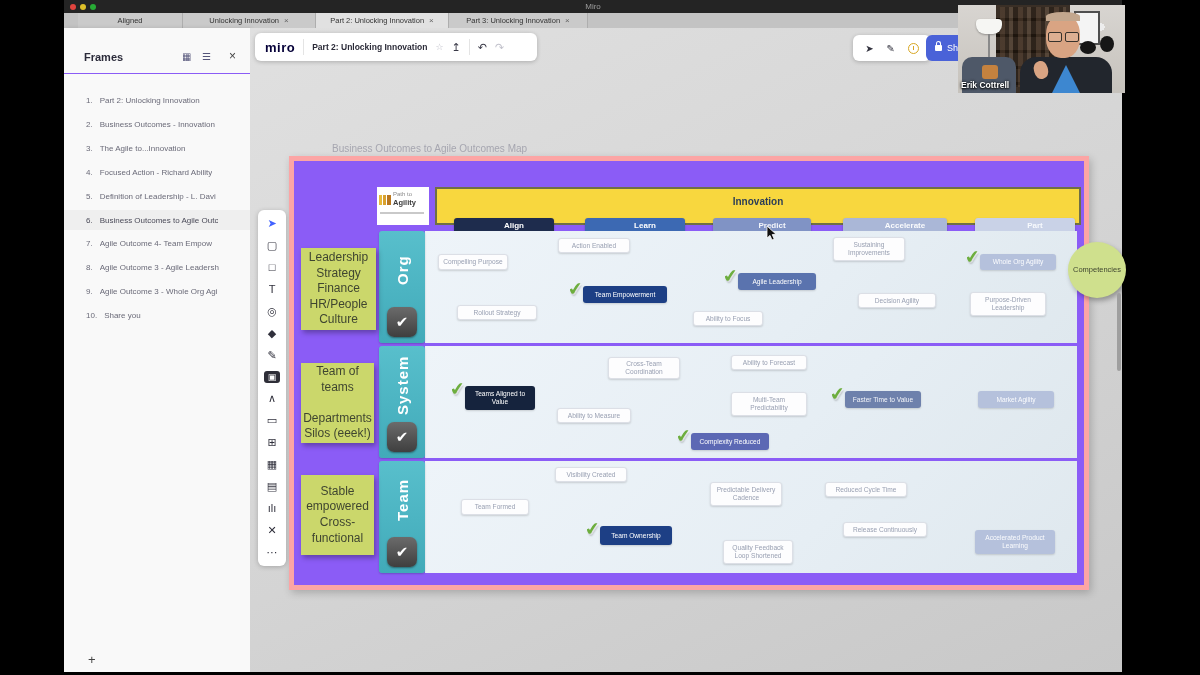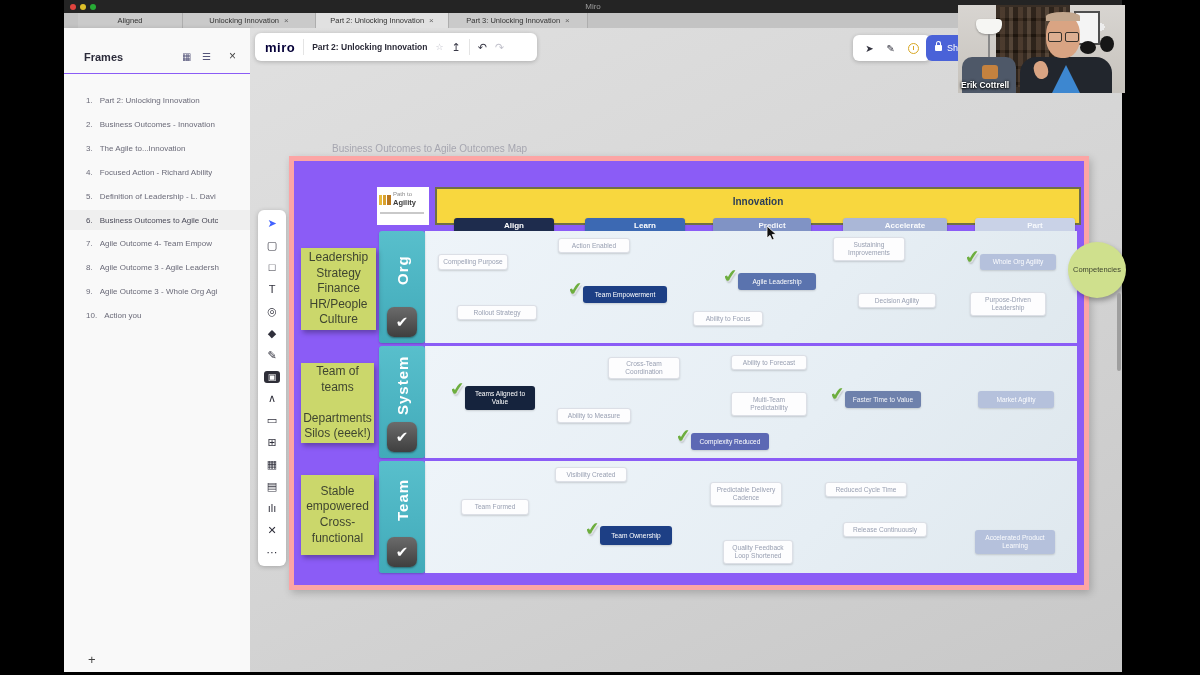--- a/index.html
+++ b/index.html
@@ -210,21 +210,21 @@
         <div class="frame-item" style="top: 229px;">
       <span class="f-num">8.</span>
       <span class="f-label">Agile Outcome 3 - Agile Leadersh</span>
     </div>
         <div class="frame-item" style="top: 253px;">
       <span class="f-num">9.</span>
       <span class="f-label">Agile Outcome 3 - Whole Org Agi</span>
     </div>
         <div class="frame-item" style="top: 277px;">
       <span class="f-num">10.</span>
-      <span class="f-label">Action you</span>
+      <span class="f-label">Share you</span>
     </div>
       </div>
   </div>
 
   <div class="abs panel-plus">+</div>
 
   <div class="abs canvas"></div>
 
   <div class="abs frame-label">Business Outcomes to Agile Outcomes Map</div>
 

